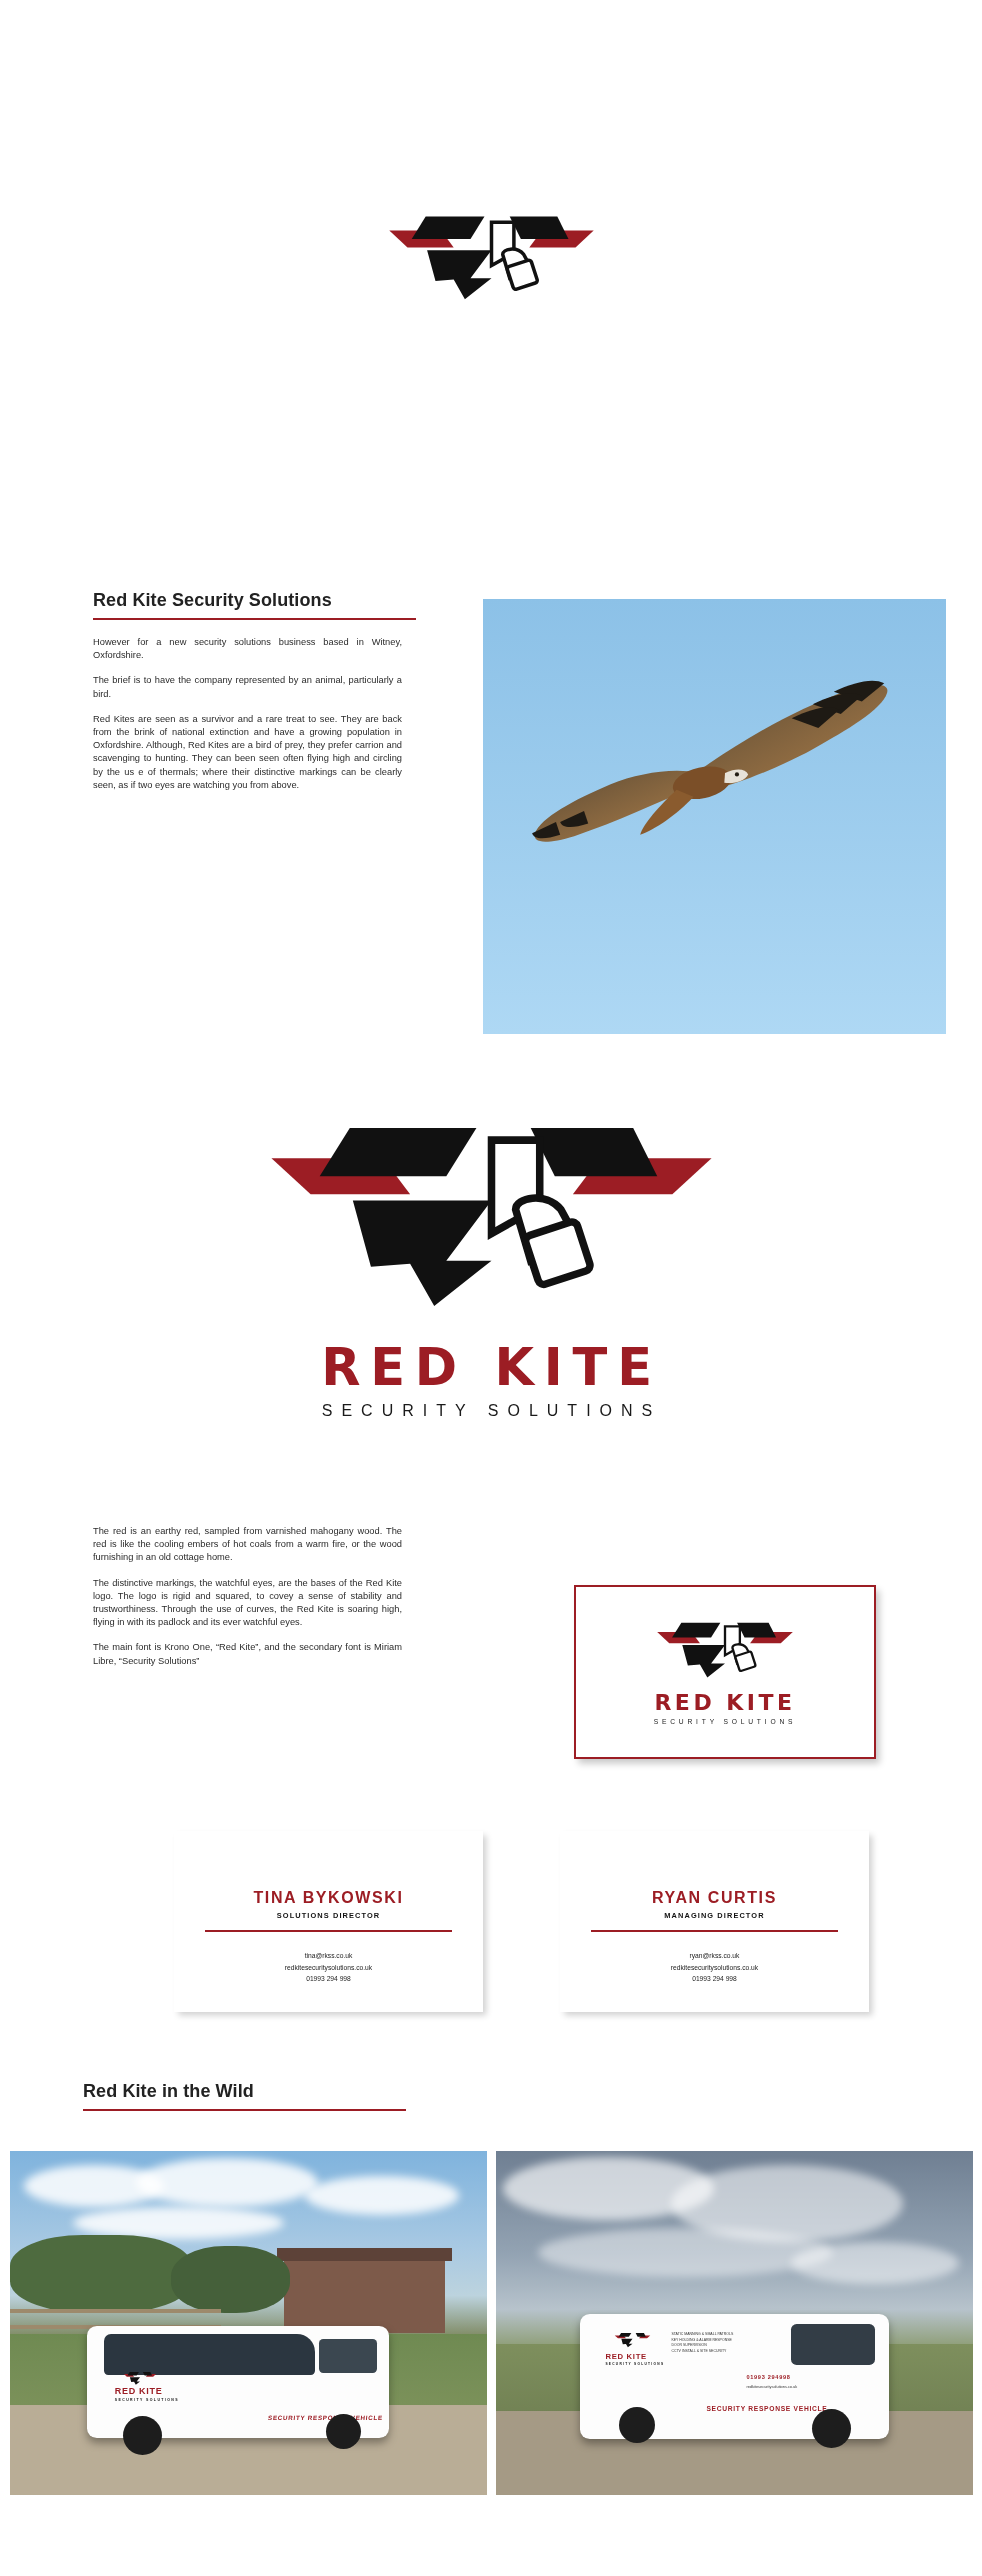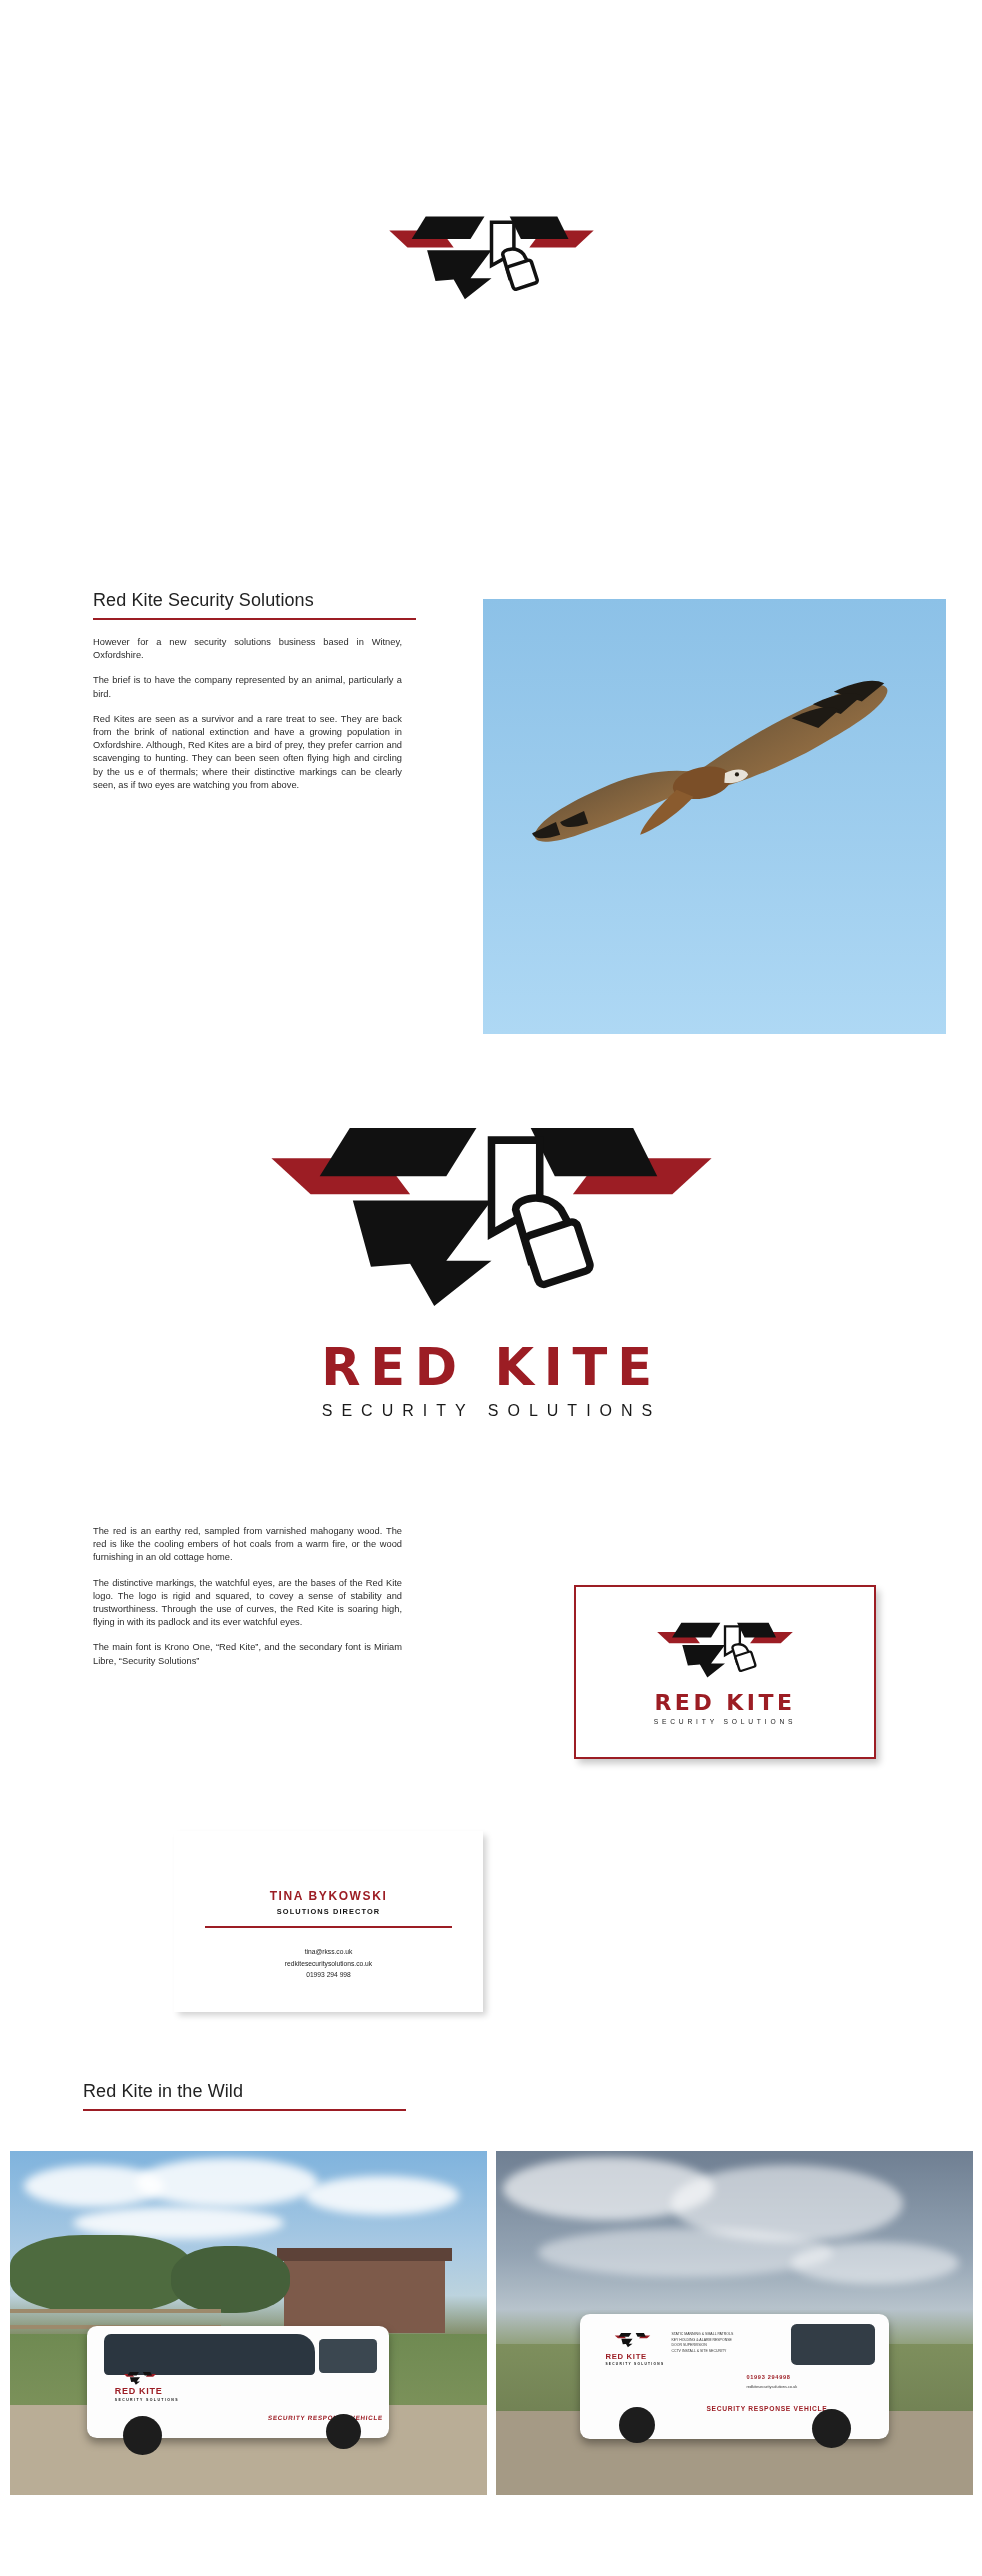--- a/index.html
+++ b/index.html
@@ -21,21 +21,21 @@
     justify-content: center;
     align-items: center;
   }
 
   
   .sec1 { position: absolute; left: 0; top: 590px; width: 983px; }
   .sec1-title-wrap { position: absolute; left: 93px; top: 0; width: 323px; }
   .sec-title {
     font-size: 18px;
     color: #222;
-    font-weight: 400;
+    font-weight: 700;
     letter-spacing: 0.1px;
     padding-bottom: 7px;
   }
   .sec-rule { height: 2.1px; background: #9c1d24; width: 323px; }
   .sec1-body {
     position: absolute; left: 93px; top: 46px; width: 309px;
     font-size: 9.3px; line-height: 1.42; color: #2b2b2b; text-align: justify;
   }
   .sec1-body p { margin-bottom: 12px; }
   .sec1-photo {
@@ -98,21 +98,21 @@
     width: 309px; height: 181px;
     background: #fff;
     box-shadow: 3.5px 4.2px 6.3px rgba(0,0,0,.18);
     padding: 0 31px;
     display: flex; flex-direction: column; align-items: center;
   }
   .bcard.left { left: 174px; top: 1831px; }
   .bcard.right { left: 560px; top: 1831px; }
   .bcard .name {
     margin-top: 58px;
-    color: #9c1d24; font-weight: bold; font-size: 12px; letter-spacing: 1.6px;
+    color: #9c1d24; font-weight: bold; font-size: 16px; letter-spacing: 1.6px;
   }
   .bcard .role {
     margin-top: 4.2px; color: #111; font-weight: bold; font-size: 7.4px; letter-spacing: 1.1px;
   }
   .bcard .crule { margin-top: 9.8px; width: 247px; height: 1.8px; background: #9c1d24; }
   .bcard .contact {
     margin-top: 18px; text-align: center; font-size: 6.7px; color: #222; line-height: 1.75;
   }
 
   
@@ -252,20 +252,30 @@
     <div class="name">TINA BYKOWSKI</div>
     <div class="role">SOLUTIONS DIRECTOR</div>
     <div class="crule"></div>
     <div class="contact">
       <div>tina@rkss.co.uk</div>
       <div>redkitesecuritysolutions.co.uk</div>
       <div>01993 294 998</div>
     </div>
   </div>
 
+  <div class="bcard right">
+    <div class="name">RYAN CURTIS</div>
+    <div class="role">MANAGING DIRECTOR</div>
+    <div class="crule"></div>
+    <div class="contact">
+      <div>ryan@rkss.co.uk</div>
+      <div>redkitesecuritysolutions.co.uk</div>
+      <div>01993 294 998</div>
+    </div>
+  </div>
 
   <div class="sec3-title-wrap">
     <div class="sec-title">Red Kite in the Wild</div>
     <div class="sec-rule"></div>
   </div>
 
   <div class="photo-row">
 
     <div class="photo p1">
       <div class="cloud" style="left:14px; top:14px; width:140px; height:42px;"></div>

